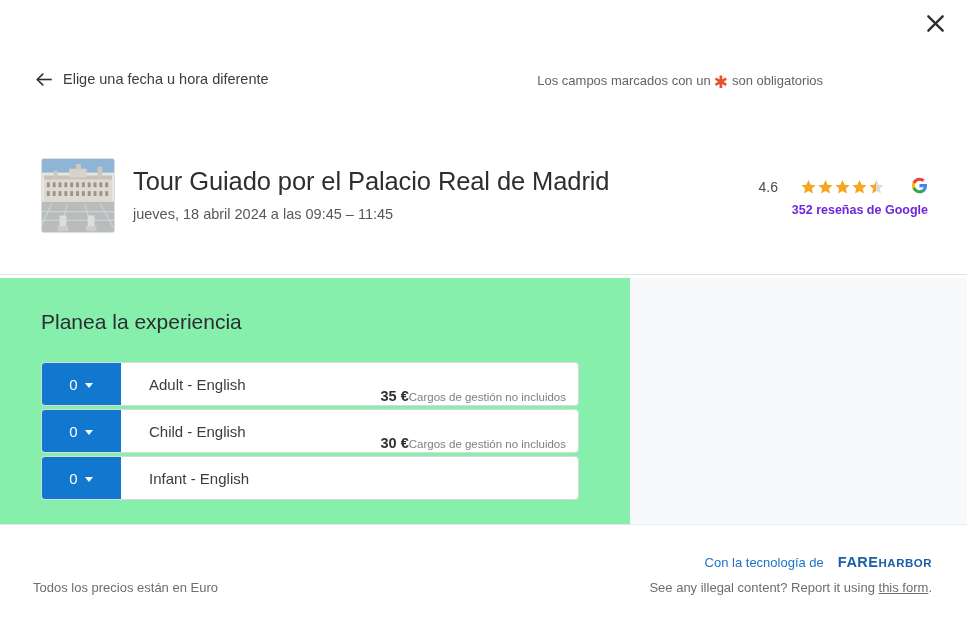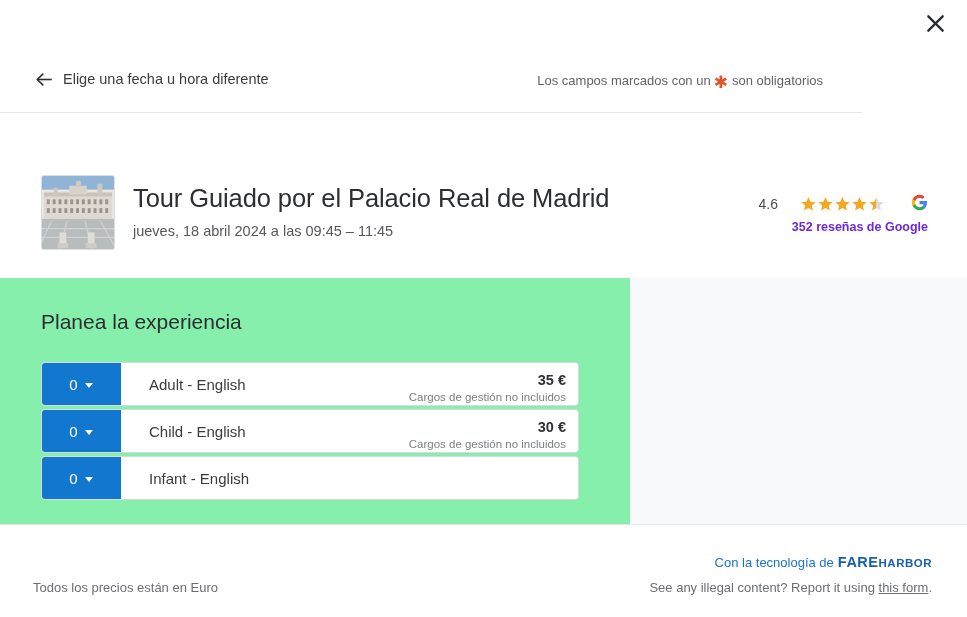--- a/index.html
+++ b/index.html
@@ -103,21 +103,21 @@
     font-size: 17px;
     line-height: 1;
     margin: 0 4px 0 3px;
     position: relative;
     top: 2px;
   }
 
   
   .item-header {
     position: absolute;
-    left: 0; top: 128px;
+    left: 0; top: 111px;
     width: 967px; height: 164px;
     border-bottom: 1px solid #e3e6e8;
     background: #ffffff;
   }
 
   .thumb {
     position: absolute;
     left: 41px; top: 47px;
     width: 74px; height: 75px;
     border-radius: 3px;
@@ -244,23 +244,23 @@
     flex: 1 1 auto;
     display: flex;
     align-items: center;
     padding-left: 28px;
     font-size: 15px;
     color: #3a3c3f;
   }
 
   .price-block {
     display: flex;
-    flex-direction: column;
+    flex-direction: row;
     align-items: flex-end;
-    justify-content: flex-end;
+    justify-content: space-between;
     padding-right: 12px;
     text-align: right;
   }
   .price-main {
     font-size: 14.5px;
     font-weight: bold;
     color: #2f3134;
     line-height: 1.15;
   }
   .price-sub {
@@ -286,21 +286,21 @@
     color: #6b6e72;
   }
 
   .powered-by {
     position: absolute;
     right: 35px; top: 28px;
     font-size: 13px;
     color: #1a73c7;
     display: flex;
     align-items: center;
-    gap: 4px;
+    gap: 14px;
     cursor: pointer;
     text-decoration: none;
   }
   .fh-logo {
     font-family: "Liberation Sans", sans-serif;
     font-weight: bold;
     font-size: 14.5px;
     letter-spacing: 0.5px;
     color: #1a5fa8;
   }

